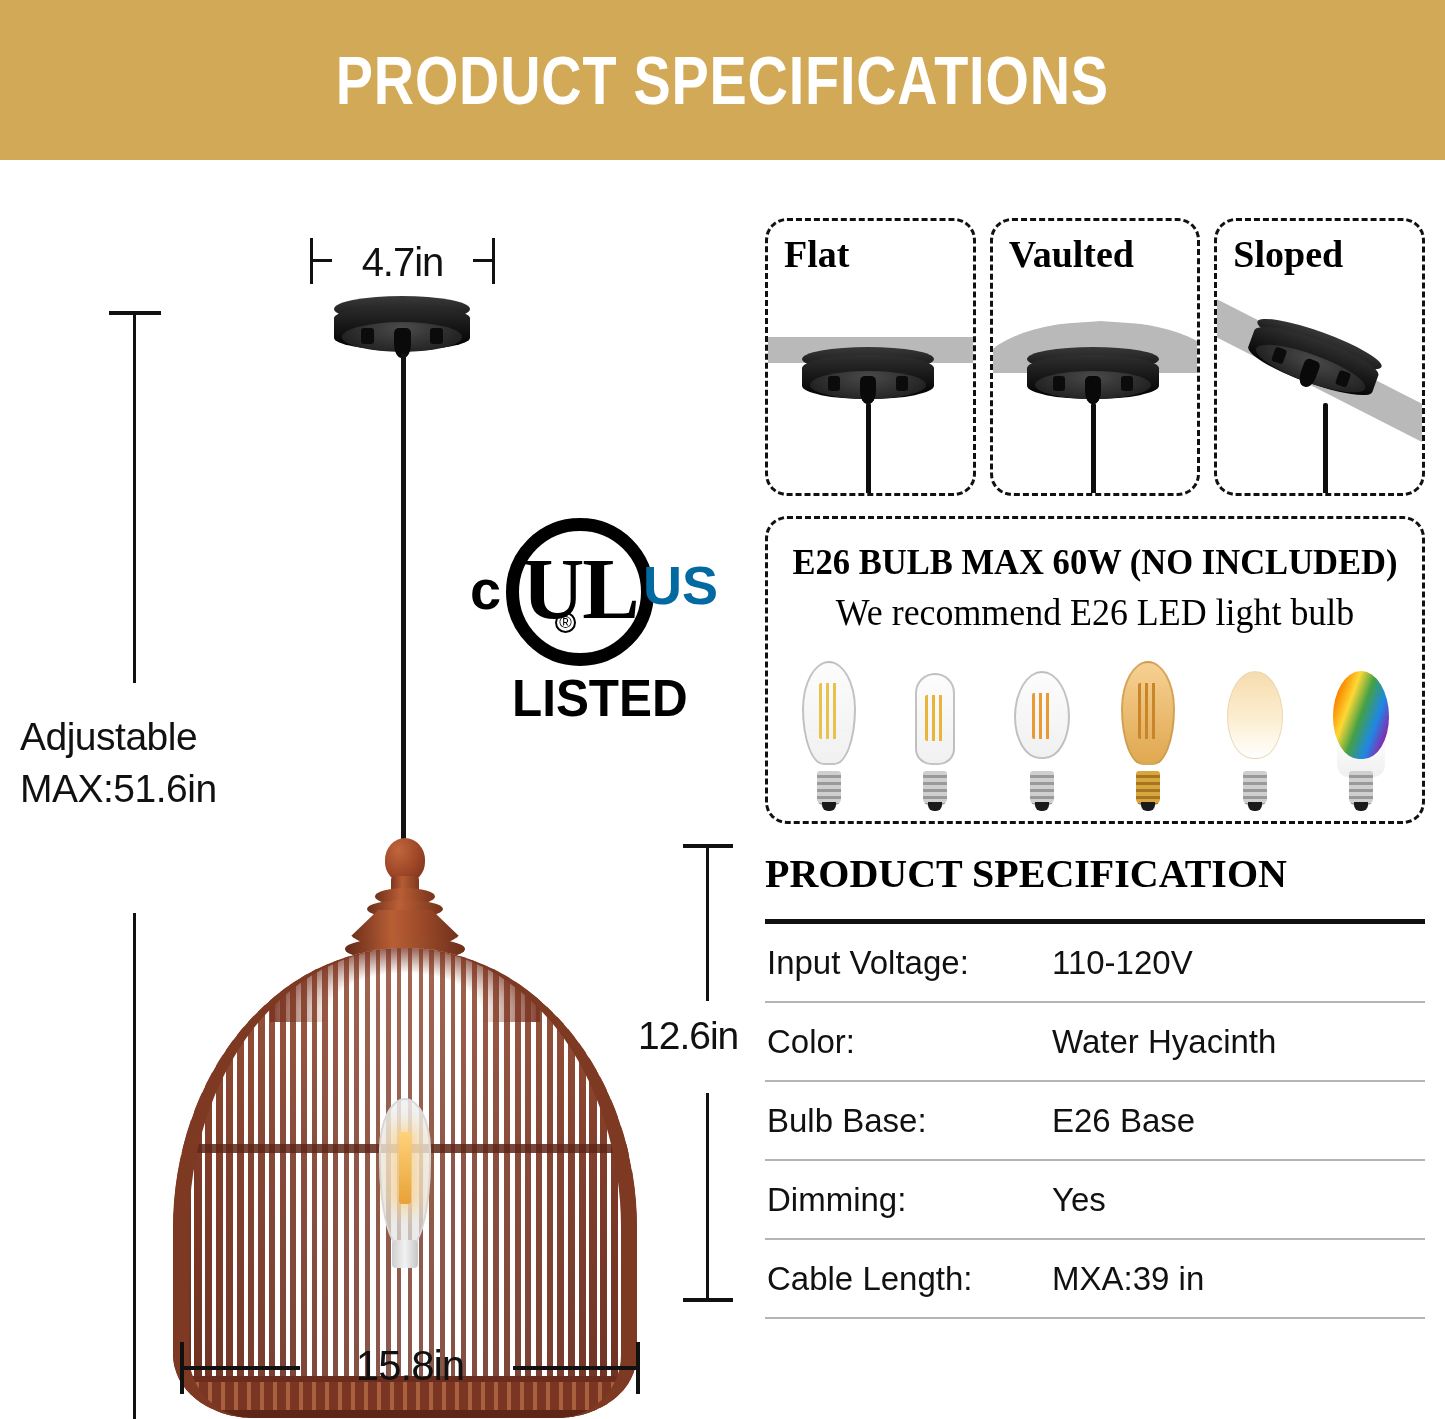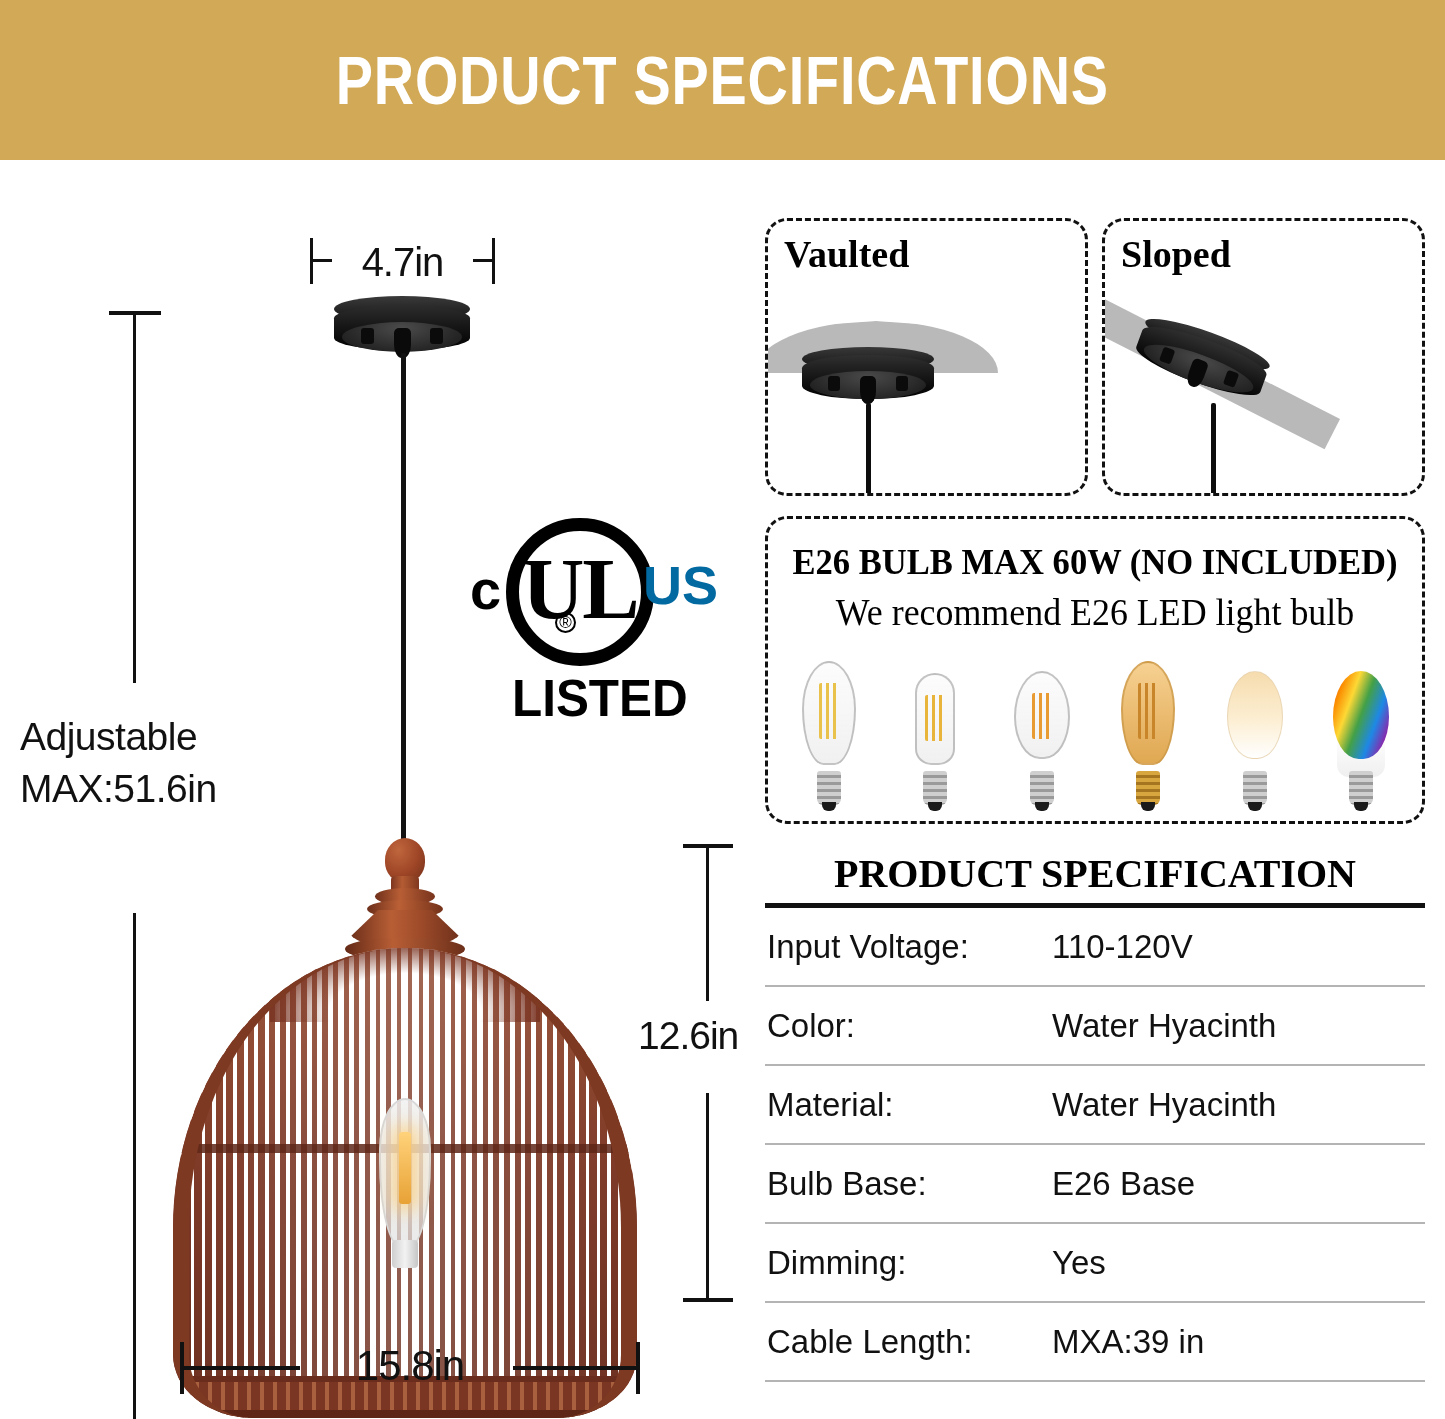--- a/index.html
+++ b/index.html
@@ -329,21 +329,21 @@
   .b-base.brass { background: repeating-linear-gradient(180deg,#d8a63f 0 4px,#a5761f 4px 7px); }
   .b-base::after {
     content: ""; position: absolute; left: 5px; bottom: -6px; width: 14px; height: 9px;
     background: #1a1a1a; border-radius: 0 0 6px 6px;
   }
   .fil { position: absolute; left: 50%; transform: translateX(-50%); border-radius: 2px; }
 
   .spec { position: absolute; left: 5px; top: 690px; width: 660px; }
   .spec-title {
     font-family: "Liberation Serif", serif; font-weight: 700;
-    font-size: 40px; color: #000; letter-spacing: 0px; padding-bottom: 6px; text-align: center;
+    font-size: 40px; color: #000; letter-spacing: 0px; padding-bottom: 22px;
   }
   .spec-table { width: 100%; border-collapse: collapse; }
   .spec-table tr { border-bottom: 2px solid #b4b4b4; }
   .spec-table tr:first-child { border-top: 5px solid #111; }
   .spec-table td {
     padding: 20px 0 19px 2px;
     font-family: "Liberation Sans", sans-serif; font-size: 33px; color: #111;
     vertical-align: middle;
   }
   .spec-table td.k { width: 285px; }
@@ -482,20 +482,33 @@
       <div class="line l"></div>
       <div class="line r"></div>
       <div class="lbl">15.8in</div>
     </div>
   </div>
 
   <div class="right-pane">
 
     <div class="ceiling-cards">
 
+      <div class="cc">
+        <div class="cc-label">Flat</div>
+        <div class="ceil-flat"></div>
+        <div class="mini-canopy" style="left:34px; top:126px;">
+          <div class="mtop"></div>
+          <div class="mbody"></div>
+          <div class="mface"></div>
+          <div class="mscrew a"></div>
+          <div class="mscrew b"></div>
+          <div class="mgrom"></div>
+        </div>
+        <div class="mini-cord" style="left:98px; top:182px; height:92px;"></div>
+      </div>
 
       <div class="cc">
         <div class="cc-label">Vaulted</div>
         <div class="ceil-vault"></div>
         <div class="mini-canopy" style="left:34px; top:126px;">
           <div class="mtop"></div>
           <div class="mbody"></div>
           <div class="mface"></div>
           <div class="mscrew a"></div>
           <div class="mscrew b"></div>
@@ -561,24 +574,20 @@
         <tbody id="spec-rows">
             <tr>
               <td class="k">Input Voltage:</td>
               <td>110-120V</td>
             </tr>
             <tr>
               <td class="k">Color:</td>
               <td>Water Hyacinth</td>
             </tr>
             <tr>
-              <td class="k">Material:</td>
-              <td>Water Hyacinth</td>
-            </tr>
-            <tr>
               <td class="k">Bulb Base:</td>
               <td>E26 Base</td>
             </tr>
             <tr>
               <td class="k">Dimming:</td>
               <td>Yes</td>
             </tr>
             <tr>
               <td class="k">Cable Length:</td>
               <td>MXA:39 in</td>

